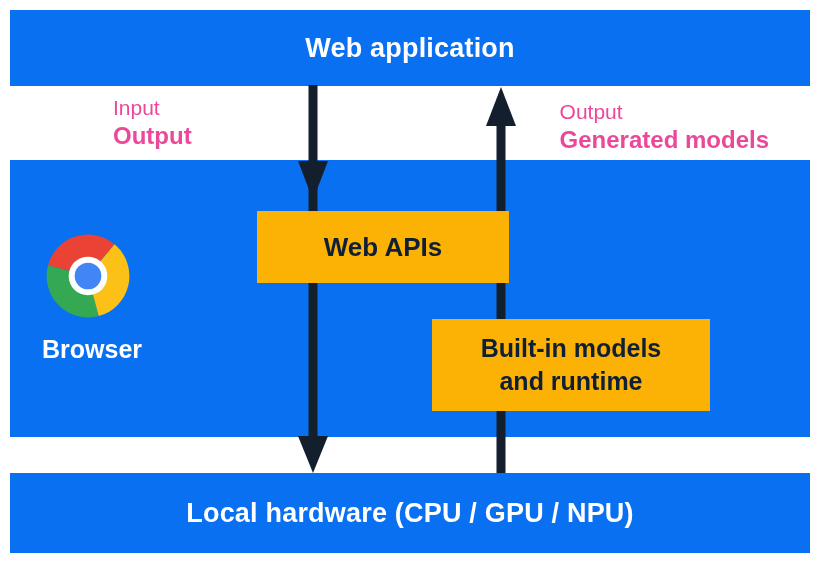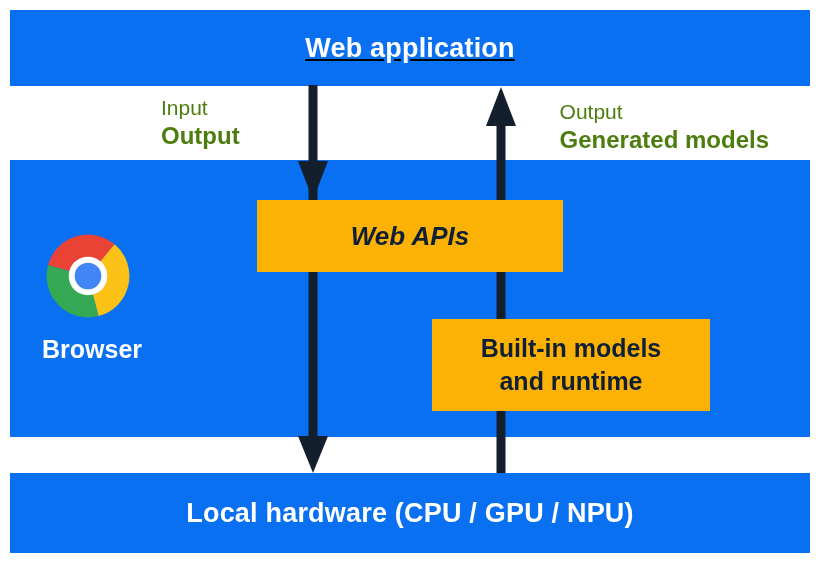--- a/index.html
+++ b/index.html
@@ -4,36 +4,36 @@
 <style>
   html,body{margin:0;padding:0;background:#ffffff;}
   .canvas{
     position:relative;width:820px;height:566px;background:#ffffff;overflow:hidden;
     font-family:"Liberation Sans","DejaVu Sans",sans-serif;
   }
   .bar{
     position:absolute;left:10px;width:800px;background:#0971f1;z-index:0;
     display:flex;align-items:center;justify-content:center;
   }
-  .bar-top{top:10px;height:76px;text-decoration:underline;}
+  .bar-top{top:10px;height:76px;}
   .bar-mid{top:160px;height:277px;}
   .bar-bottom{top:473px;height:80px;}
   .bar-title{color:#ffffff;font-weight:bold;font-size:27px;letter-spacing:.2px;}
-  .io-label{position:absolute;z-index:2;color:#4d7c0f;margin-left:48px;}
+  .io-label{position:absolute;z-index:2;color:#ec4899;}
   .io-left{left:113px;top:94px;text-align:left;}
   .io-right{right:51px;top:98px;text-align:left;}
   .io-title{font-size:21px;font-weight:normal;line-height:27px;display:block;}
   .io-value{font-size:24px;font-weight:bold;line-height:30px;display:block;}
   .flow-svg{position:absolute;left:0;top:0;z-index:1;pointer-events:none;}
   .api-box{
     position:absolute;z-index:2;background:#fcb105;color:#0f2036;
     display:flex;flex-direction:column;align-items:center;justify-content:center;
     text-align:center;font-weight:bold;
   }
-  .box-webapis{left:257px;top:200px;width:306px;height:72px;font-size:26px;font-style:italic;}
+  .box-webapis{left:257px;top:211px;width:252px;height:72px;font-size:26px;}
   .box-builtin{left:432px;top:319px;width:278px;height:92px;font-size:25px;line-height:33px;}
   .browser{
     position:absolute;left:42px;top:230px;width:160px;z-index:2;
     display:flex;flex-direction:column;
   }
   .browser-label{color:#ffffff;font-weight:bold;font-size:25px;margin-top:13px;}
 </style>
 </head>
 <body>
 

